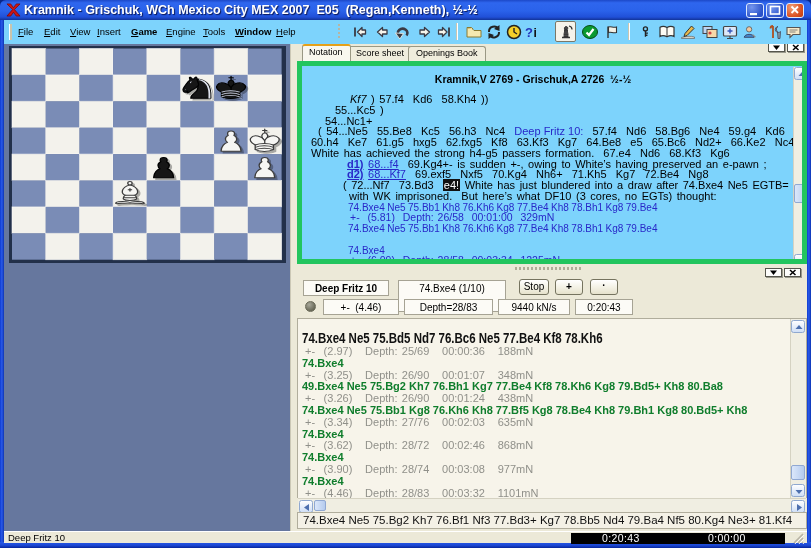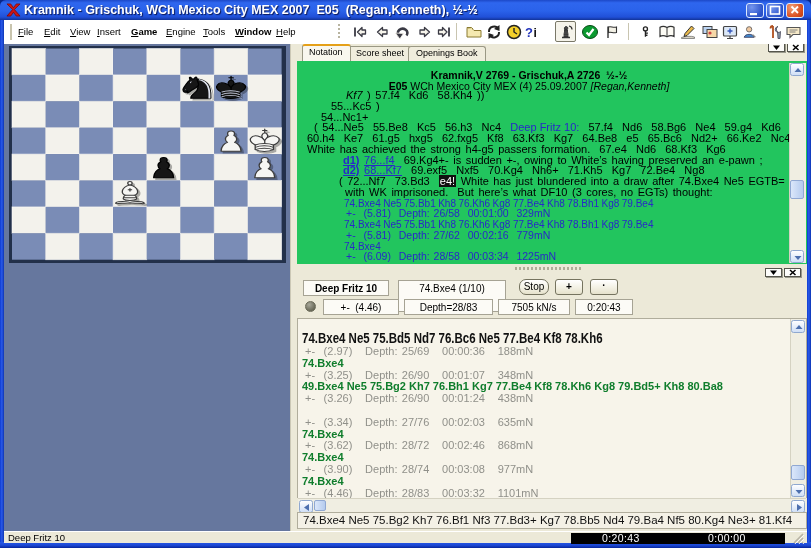--- a/index.html
+++ b/index.html
@@ -11,34 +11,34 @@
 #titlebg { position:absolute; left:0; top:0; width:811px; height:20px; background:#0a2688; z-index:59; }
 #title { position:absolute; left:0; top:0; width:811px; height:20px;
   background:linear-gradient(180deg,#1c48c8 0%,#2e66ee 14%,#2a62ea 55%,#2050d8 85%,#123398 100%);
   border-radius:6px 6px 0 0; color:#fff; font-weight:bold; font-size:12px; z-index:60;}
 #title .txt { position:absolute; left:24px; top:3px; white-space:nowrap; text-shadow:1px 1px 1px rgba(0,0,40,.75); letter-spacing:0; font-size:12.5px;}
 #ticon { position:absolute; left:6px; top:3px; }
 .wbtn { position:absolute; top:3px; width:18px; height:15px; border-radius:3px; border:1px solid #dce9ff; }
 #btnmin { right:47px; background:radial-gradient(circle at 30% 25%,#7496ee,#2a51c8 75%); }
 #btnmax { right:27px; background:radial-gradient(circle at 30% 25%,#7496ee,#2a51c8 75%); }
 #btncls { right:7px;  background:radial-gradient(circle at 30% 25%,#f0a078,#dd5526 60%,#bc3a0c); }
-#menubar { position:absolute; left:4px; right:4px; top:20px; height:24px; background:#ffffff; z-index:40; }
+#menubar { position:absolute; left:4px; right:4px; top:20px; height:24px; background:#7dd3fc; z-index:40; }
 .grip { position:absolute; top:4px; width:3px; height:16px; border-left:1px solid #fff; background:#c8c4ae; }
 .mitem { position:absolute; top:6px; font-size:9.5px; color:#000; }
 .mitem u { text-decoration:underline; text-underline-offset:1px; }
 .tsep { position:absolute; top:3px; width:2px; height:17px; border-left:1px solid #c9c5b0; border-right:1px solid #fff; }
 #left { position:absolute; left:4px; top:44px; width:286px; height:487px; background:#66779e; }
 #splitter { position:absolute; left:290px; top:44px; width:7px; height:487px; background:#ece9d8; border-left:1px solid #cbc8b6; }
 #right { position:absolute; left:297px; top:44px; width:510px; height:487px; background:#ece9d8; }
 .minibtn { position:absolute; width:17px; height:9px; background:#fdfdfb; border:1px solid #55554c; box-shadow:1px 1px 0 #9a998c; z-index:20; overflow:hidden; }
 .minibtn svg { display:block; }
 #tabs { position:absolute; left:0px; top:0px; height:17px; font-size:9px; }
 .tab { position:absolute; top:2px; height:15px; background:#f0eddd; border:1px solid #9a9884; border-bottom:none; border-radius:3px 3px 0 0; padding:1px 7px 0 7px; color:#000; white-space:nowrap;}
 .tab.active { background:#f9f7ee; border-top:2px solid #e5a018; top:0; height:17px; z-index:5;padding-left:6px; }
-#notation { position:absolute; left:0; top:17px; width:510px; height:203px; background:#22c55e; border:1px solid #22c55e; overflow:hidden; font-size:11px; color:#000;}
+#notation { position:absolute; left:0; top:17px; width:510px; height:203px; background:#7dd3fc; border:5px solid #22c55e; overflow:hidden; font-size:11px; color:#000;}
 #notation .hdr { text-align:center; font-size:10.5px; margin-top:2px; width:462px; height:10.7px; padding-top:1px; }
 .nline { position:absolute; white-space:nowrap; word-spacing:1.5px; }
 .blue { color:#2828c8; }
 .nline .blue { word-spacing:-0.3px; font-size:10px; }
 .bw { color:#2828c8; word-spacing:1px; font-size:10.5px; }
 .lnk { color:#2828c8; text-decoration:underline; }
 #nsb { position:absolute; left:491px; top:1px; width:17px; height:200px; background:#f0eee2; border-left:1px solid #d5d2c2; }
 .sbtn { position:absolute; left:0px; width:14px; height:13px; background:linear-gradient(180deg,#fefeff,#d0dff6); border:1px solid #8fa8d0; border-radius:2.5px; }
 .sar { width:14px; height:13px; display:block; }
 .sthumb { position:absolute; left:0px; width:14px; background:linear-gradient(90deg,#dbe7fa,#b5cbee); border:1px solid #90a8d2; border-radius:2px;}
@@ -362,35 +362,33 @@
           <path d="M5,1 L10.5,6 M10.5,1 L5,6" stroke="#000" stroke-width="1.5"></path>
         </svg>
       </div>
     <div id="tabs">
       <div class="tab active" style="left:5px;">Notation</div>
       <div class="tab" style="left:51px;">Score sheet</div>
       <div class="tab" style="left:111px;">Openings Book</div>
     </div>
     <div id="notation">
       <div class="hdr" style="position:absolute;top:5.5px;left:0;margin:0;"><b>Kramnik,V 2769 - Grischuk,A 2726&nbsp; ½-½</b></div>
-<div class="hdr" style="position:absolute;top:16.5px;left:0;margin:0;"><b>E05</b> WCh Mexico City MEX (4) 25.09.2007 <i>[Regan,Kenneth]</i></div>
 <div class="nline" style="left:48px; top:27.0px;"><i>Kf7</i> ) 57.f4&nbsp; Kd6&nbsp; 58.Kh4 ))</div>
 <div class="nline" style="left:33px; top:37.8px;">55...Kc5 )</div>
 <div class="nline" style="left:23px; top:48.5px;">54...Nc1+</div>
 <div class="nline" style="left:16px; top:59.2px;">( 54...Ne5&nbsp; 55.Be8&nbsp; Kc5&nbsp; 56.h3&nbsp; Nc4&nbsp; <span class="blue" style="font-weight:normal;font-size:11px;word-spacing:0;">Deep Fritz 10:</span>&nbsp; 57.f4&nbsp; Nd6&nbsp; 58.Bg6&nbsp; Ne4&nbsp; 59.g4&nbsp; Kd6</div>
 <div class="nline" style="left:9px; top:70.0px;">60.h4&nbsp; Ke7&nbsp; 61.g5&nbsp; hxg5&nbsp; 62.fxg5&nbsp; Kf8&nbsp; 63.Kf3&nbsp; Kg7&nbsp; 64.Be8&nbsp; e5&nbsp; 65.Bc6&nbsp; Nd2+&nbsp; 66.Ke2&nbsp; Nc4</div>
 <div class="nline" style="left:9px; top:80.8px;">White has achieved the strong h4-g5 passers formation.&nbsp; 67.e4&nbsp; Nd6&nbsp; 68.Kf3&nbsp; Kg6</div>
-<div class="nline" style="left:45px; top:91.5px;"><span class="lnk" style="font-weight:bold">d1)</span> <span class="lnk">76...f4</span>&nbsp; 69.Kg4+- is sudden +-, owing to White’s having preserved an e-pawn ;</div>
+<div class="nline" style="left:45px; top:91.5px;"><span class="lnk" style="font-weight:bold">d1)</span> <span class="lnk">68...f4</span>&nbsp; 69.Kg4+- is sudden +-, owing to White’s having preserved an e-pawn ;</div>
 <div class="nline" style="left:45px; top:102.2px;"><span class="lnk" style="font-weight:bold">d2)</span> <span class="lnk">68...Kf7</span>&nbsp; 69.exf5&nbsp; Nxf5&nbsp; 70.Kg4&nbsp; Nh6+&nbsp; 71.Kh5&nbsp; Kg7&nbsp; 72.Be4&nbsp; Ng8</div>
 <div class="nline" style="left:41px; top:113.0px;">( 72...Nf7&nbsp; 73.Bd3&nbsp; <span style="background:#111;color:#fff;padding:0 1px;">e4!</span> White has just blundered into a draw after 74.Bxe4 Ne5 EGTB=</div>
 <div class="nline" style="left:47px; top:123.8px;">with WK imprisoned.&nbsp; But here’s what DF10 (3 cores, no EGTs) thought:</div>
 <div class="nline" style="left:46px; top:134.5px;"><span class="blue">74.Bxe4 Ne5 75.Bb1 Kh8 76.Kh6 Kg8 77.Be4 Kh8 78.Bh1 Kg8 79.Be4</span></div>
 <div class="nline" style="left:48px; top:145.2px;"><span class="bw">+-&nbsp; (5.81)&nbsp; Depth: 26/58&nbsp; 00:01:00&nbsp; 329mN</span></div>
 <div class="nline" style="left:46px; top:156.0px;"><span class="blue">74.Bxe4 Ne5 75.Bb1 Kh8 76.Kh6 Kg8 77.Be4 Kh8 78.Bh1 Kg8 79.Be4</span></div>
-<div class="nline" style="left:48px; top:166.8px;"><span class="bw">+-&nbsp; (5.81)&nbsp; Depth: 27/62&nbsp; 00:02:16&nbsp; 779mN</span></div>
 <div class="nline" style="left:46px; top:177.5px;"><span class="blue">74.Bxe4</span></div>
 <div class="nline" style="left:48px; top:188.2px;"><span class="bw">+-&nbsp; (6.09)&nbsp; Depth: 28/58&nbsp; 00:03:34&nbsp; 1225mN</span></div>
       <div id="nsb">
         <div class="sbtn" style="top:0;">
             <svg class="sar">
               <path d="M7,4 L10.5,8 L3.5,8 Z" fill="#4d6fae"></path>
             </svg>
           </div>
         <div class="sthumb" style="top:117px; height:19px;"></div>
         <div class="sbtn" style="bottom:0;">
@@ -409,36 +407,37 @@
         </svg>
       </div>
     <div class="minibtn" style="left:487px; top:224px;">
         <svg width="15" height="7">
           <path d="M5,1 L10.5,6 M10.5,1 L5,6" stroke="#000" stroke-width="1.5"></path>
         </svg>
       </div>
     <div id="ehead">
       <div class="ebox" style="left:6px;top:2px;width:86px;height:16px;font-weight:bold;line-height:15px;">Deep Fritz 10</div>
 <div class="ebox" style="left:101px;top:2px;width:108px;height:32px;line-height:15px;">74.Bxe4 (1/10)</div>
-<div class="ebtn" style="left:222px;top:1px;width:30px;height:16px;line-height:14px;font-size:10px;border-radius:7px;">Stop</div>
+<div class="ebtn" style="left:222px;top:1px;width:30px;height:16px;line-height:14px;font-size:10px;">Stop</div>
 <div class="ebtn" style="left:258px;top:1px;width:28px;height:16px;line-height:14px;font-weight:bold;">+</div>
 <div class="ebtn" style="left:293px;top:1px;width:28px;height:16px;line-height:12px;font-weight:bold;">·</div>
 <div id="eled"></div>
 <div class="ebox" style="left:26px;top:21px;width:76px;height:16px;line-height:15px;">+-&nbsp; (4.46)</div>
 <div class="ebox" style="left:107px;top:21px;width:89px;height:16px;line-height:15px;">Depth=28/83</div>
-<div class="ebox" style="left:201px;top:21px;width:72px;height:16px;line-height:15px;">7505 kN/s</div>
+<div class="ebox" style="left:201px;top:21px;width:72px;height:16px;line-height:15px;">9440 kN/s</div>
 <div class="ebox" style="left:278px;top:21px;width:58px;height:16px;line-height:15px;">0:20:43</div>
     </div>
     <div id="elist">
       <div class="eline boldblk" style="top:10.5px; left:4px; font-size:14px; transform:scaleX(0.82); transform-origin:0 0;">74.Bxe4 Ne5 75.Bd5 Nd7 76.Bc6 Ne5 77.Be4 Kf8 78.Kh6</div>
 <div class="eline gray" style="top:26.0px; left:7px;">+-&nbsp; (2.97)&nbsp;&nbsp; Depth: 25/69&nbsp;&nbsp; 00:00:36&nbsp;&nbsp; 188mN</div>
 <div class="eline green" style="top:37.8px; left:4px;">74.Bxe4</div>
 <div class="eline gray" style="top:49.6px; left:7px;">+-&nbsp; (3.25)&nbsp;&nbsp; Depth: 26/90&nbsp;&nbsp; 00:01:07&nbsp;&nbsp; 348mN</div>
 <div class="eline green" style="top:61.4px; left:4px;">49.Bxe4 Ne5 75.Bg2 Kh7 76.Bh1 Kg7 77.Be4 Kf8 78.Kh6 Kg8 79.Bd5+ Kh8 80.Ba8</div>
 <div class="eline gray" style="top:73.2px; left:7px;">+-&nbsp; (3.26)&nbsp;&nbsp; Depth: 26/90&nbsp;&nbsp; 00:01:24&nbsp;&nbsp; 438mN</div>
+<div class="eline green" style="top:85.0px; left:4px;">74.Bxe4 Ne5 75.Bb1 Kg8 76.Kh6 Kh8 77.Bf5 Kg8 78.Be4 Kh8 79.Bh1 Kg8 80.Bd5+ Kh8</div>
 <div class="eline gray" style="top:96.8px; left:7px;">+-&nbsp; (3.34)&nbsp;&nbsp; Depth: 27/76&nbsp;&nbsp; 00:02:03&nbsp;&nbsp; 635mN</div>
 <div class="eline green" style="top:108.6px; left:4px;">74.Bxe4</div>
 <div class="eline gray" style="top:120.4px; left:7px;">+-&nbsp; (3.62)&nbsp;&nbsp; Depth: 28/72&nbsp;&nbsp; 00:02:46&nbsp;&nbsp; 868mN</div>
 <div class="eline green" style="top:132.2px; left:4px;">74.Bxe4</div>
 <div class="eline gray" style="top:144.0px; left:7px;">+-&nbsp; (3.90)&nbsp;&nbsp; Depth: 28/74&nbsp;&nbsp; 00:03:08&nbsp;&nbsp; 977mN</div>
 <div class="eline green" style="top:155.8px; left:4px;">74.Bxe4</div>
 <div class="eline gray" style="top:167.6px; left:7px;">+-&nbsp; (4.46)&nbsp;&nbsp; Depth: 28/83&nbsp;&nbsp; 00:03:32&nbsp;&nbsp; 1101mN</div>
     </div>
     <div id="esb">
       <div class="sbtn" style="top:1px;">

